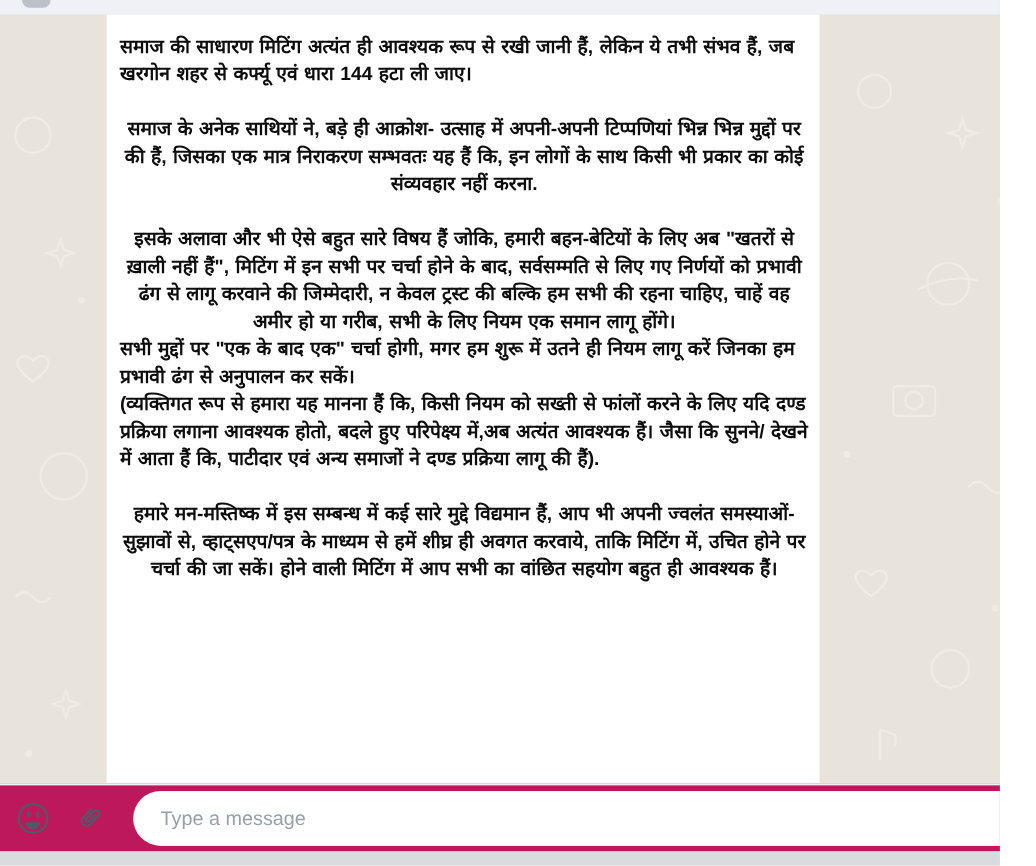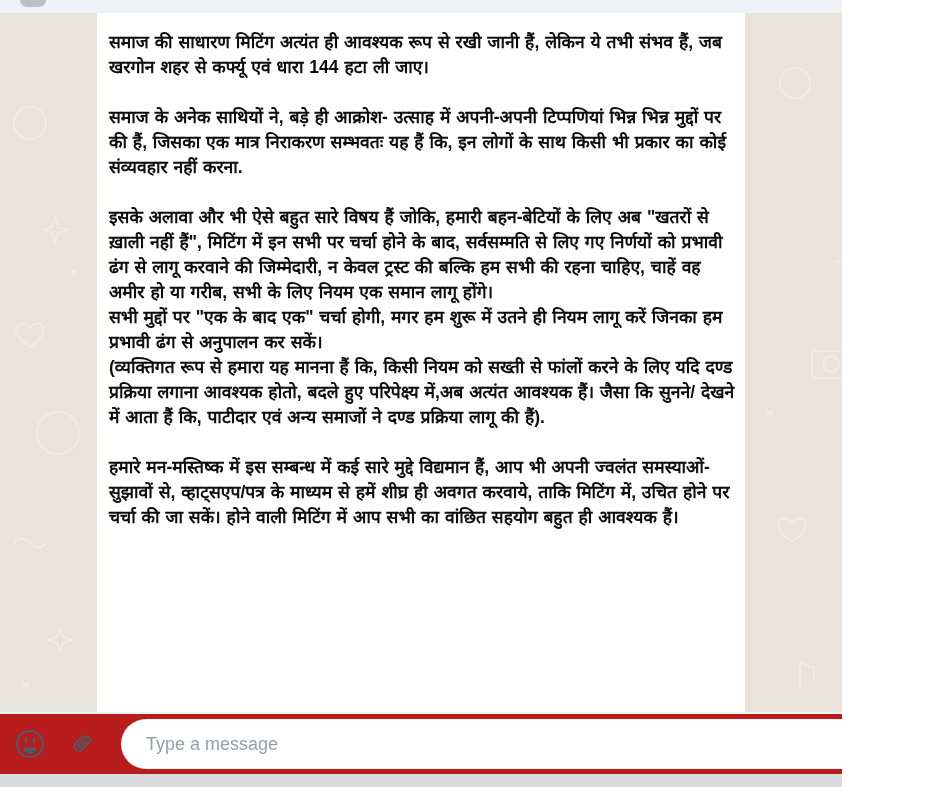--- a/index.html
+++ b/index.html
@@ -1,39 +1,39 @@
 <!DOCTYPE html>
 <html><head>
 <meta charset="utf-8">
 <style>
   html,body{margin:0;padding:0;background:#ffffff;}
-  .screen{position:relative;width:842px;height:787px;overflow:hidden;
+  .screen{position:relative;width:909px;height:787px;overflow:hidden;
           font-family:"Liberation Sans",sans-serif;background:#e9e4db;}
 
   
   .top-strip{position:absolute;top:0;left:0;width:942px;height:13px;background:#eef1f5;z-index:5;}
   .scroll-pill{position:absolute;left:20px;top:-7px;width:26px;height:14px;
                background:#bcc1c9;border-radius:8px;}
 
   
   .chat-area{position:absolute;top:13px;left:0;width:942px;height:700px;
              background:#e9e4db;overflow:hidden;}
   .doodles{position:absolute;top:0;left:0;}
 
   
   .message-panel{position:absolute;top:0;left:97px;width:648px;height:700px;
                  background:#ffffff;box-sizing:border-box;
                  padding:17px 10px 0 12px;overflow:hidden;}
   .message-panel p{margin:0;font-size:17.5px;line-height:25px;color:#0d0d0d;
                    font-weight:600;word-spacing:1px;}
-  .message-panel p.gap{margin-top:25px;}
+  .message-panel p.gap{margin-top:25px;text-align:center;}
 
   
   .composer{position:absolute;top:712px;left:0;width:942px;height:62px;
-            background:#b91c1c;border-top:2px solid #eef1f5;
+            background:#be185d;border-top:2px solid #eef1f5;
             display:flex;align-items:center;box-sizing:border-box;z-index:6;}
   .icon-btn{background:none;border:none;padding:0;margin:0;cursor:pointer;
             display:flex;align-items:center;justify-content:center;
             width:34px;height:34px;}
   .icon-btn.emoji{margin-left:13px;}
   .icon-btn.attach{margin-left:17px;}
   .msg-input{flex:1;margin-left:24px;height:48px;border:none;outline:none;
              border-radius:24px;background:#ffffff;
              box-shadow:0 0 0 1px #f0f2f4;
              font-family:"Liberation Sans",sans-serif;

